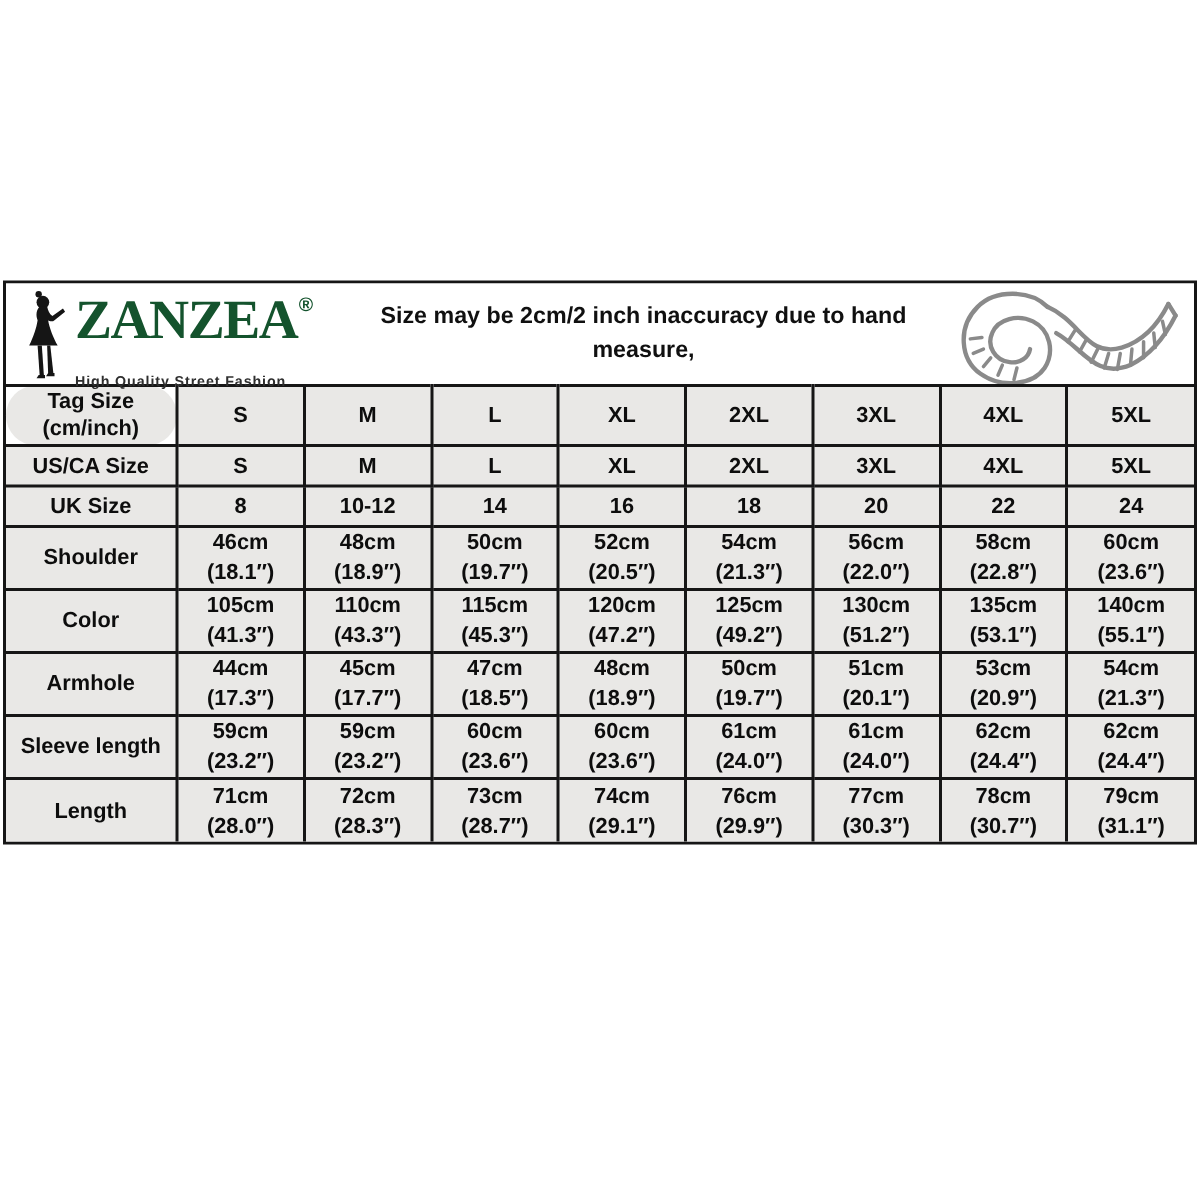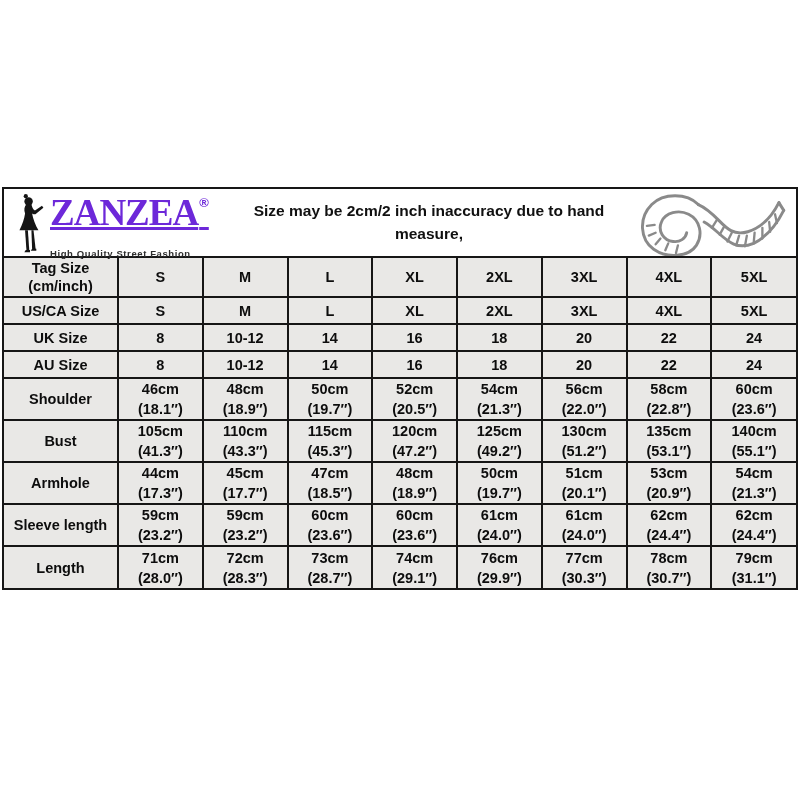--- a/index.html
+++ b/index.html
@@ -48,25 +48,24 @@
     margin-top: 2px;
   }
   .logo-text {
     margin-left: 2px;
     line-height: 1;
   }
   .brand-row {
     font-family: "Liberation Serif", serif;
     font-weight: bold;
     font-size: 37px;
-    color: #6d28d9;
+    color: #14532d;
     letter-spacing: -1px;
     white-space: nowrap;
     line-height: 34px;
-    text-decoration: underline;
   }
   .brand-row .reg {
     font-family: "Liberation Sans", sans-serif;
     font-size: 13px;
     vertical-align: 18px;
     letter-spacing: 0;
     margin-left: 1px;
   }
   .tagline {
     font-size: 9.5px;
@@ -107,21 +106,21 @@
     font-weight: bold;
     font-size: 14.5px;
     color: #0d0d0d;
     padding: 0;
   }
   table.size-chart tr > *:first-child { border-left: none; }
   table.size-chart tr > *:last-child  { border-right: none; }
   table.size-chart tr:first-child > * { border-top: none; }
   table.size-chart tr:last-child > *  { border-bottom: none; }
   tr.r-head  { height: 40px; }
-  tr.r-head th { line-height: 18px; }
+  tr.r-head th { line-height: 18px; border-radius: 20px; }
   tr.r-short { height: 27px; margin-left: 44px; }
   tr.r-tall  { height: 42px; }
   tr.r-tall td, tr.r-tall th { line-height: 20px; }
 </style>
 </head>
 <body>
 
 <div class="page">
   <div class="panel">
 
@@ -228,44 +227,33 @@
             <th>UK Size</th>
             <td>8</td>
             <td>10-12</td>
             <td>14</td>
             <td>16</td>
             <td>18</td>
             <td>20</td>
             <td>22</td>
             <td>24</td>
           </tr>
-          <tr class="r-short">
-            <th>AU Size</th>
-            <td>8</td>
-            <td>10-12</td>
-            <td>14</td>
-            <td>16</td>
-            <td>18</td>
-            <td>20</td>
-            <td>22</td>
-            <td>24</td>
-          </tr>
           <tr class="r-tall">
             <th>Shoulder</th>
             <td>46cm<br>(18.1″)</td>
             <td>48cm<br>(18.9″)</td>
             <td>50cm<br>(19.7″)</td>
             <td>52cm<br>(20.5″)</td>
             <td>54cm<br>(21.3″)</td>
             <td>56cm<br>(22.0″)</td>
             <td>58cm<br>(22.8″)</td>
             <td>60cm<br>(23.6″)</td>
           </tr>
           <tr class="r-tall">
-            <th>Bust</th>
+            <th>Color</th>
             <td>105cm<br>(41.3″)</td>
             <td>110cm<br>(43.3″)</td>
             <td>115cm<br>(45.3″)</td>
             <td>120cm<br>(47.2″)</td>
             <td>125cm<br>(49.2″)</td>
             <td>130cm<br>(51.2″)</td>
             <td>135cm<br>(53.1″)</td>
             <td>140cm<br>(55.1″)</td>
           </tr>
           <tr class="r-tall">

